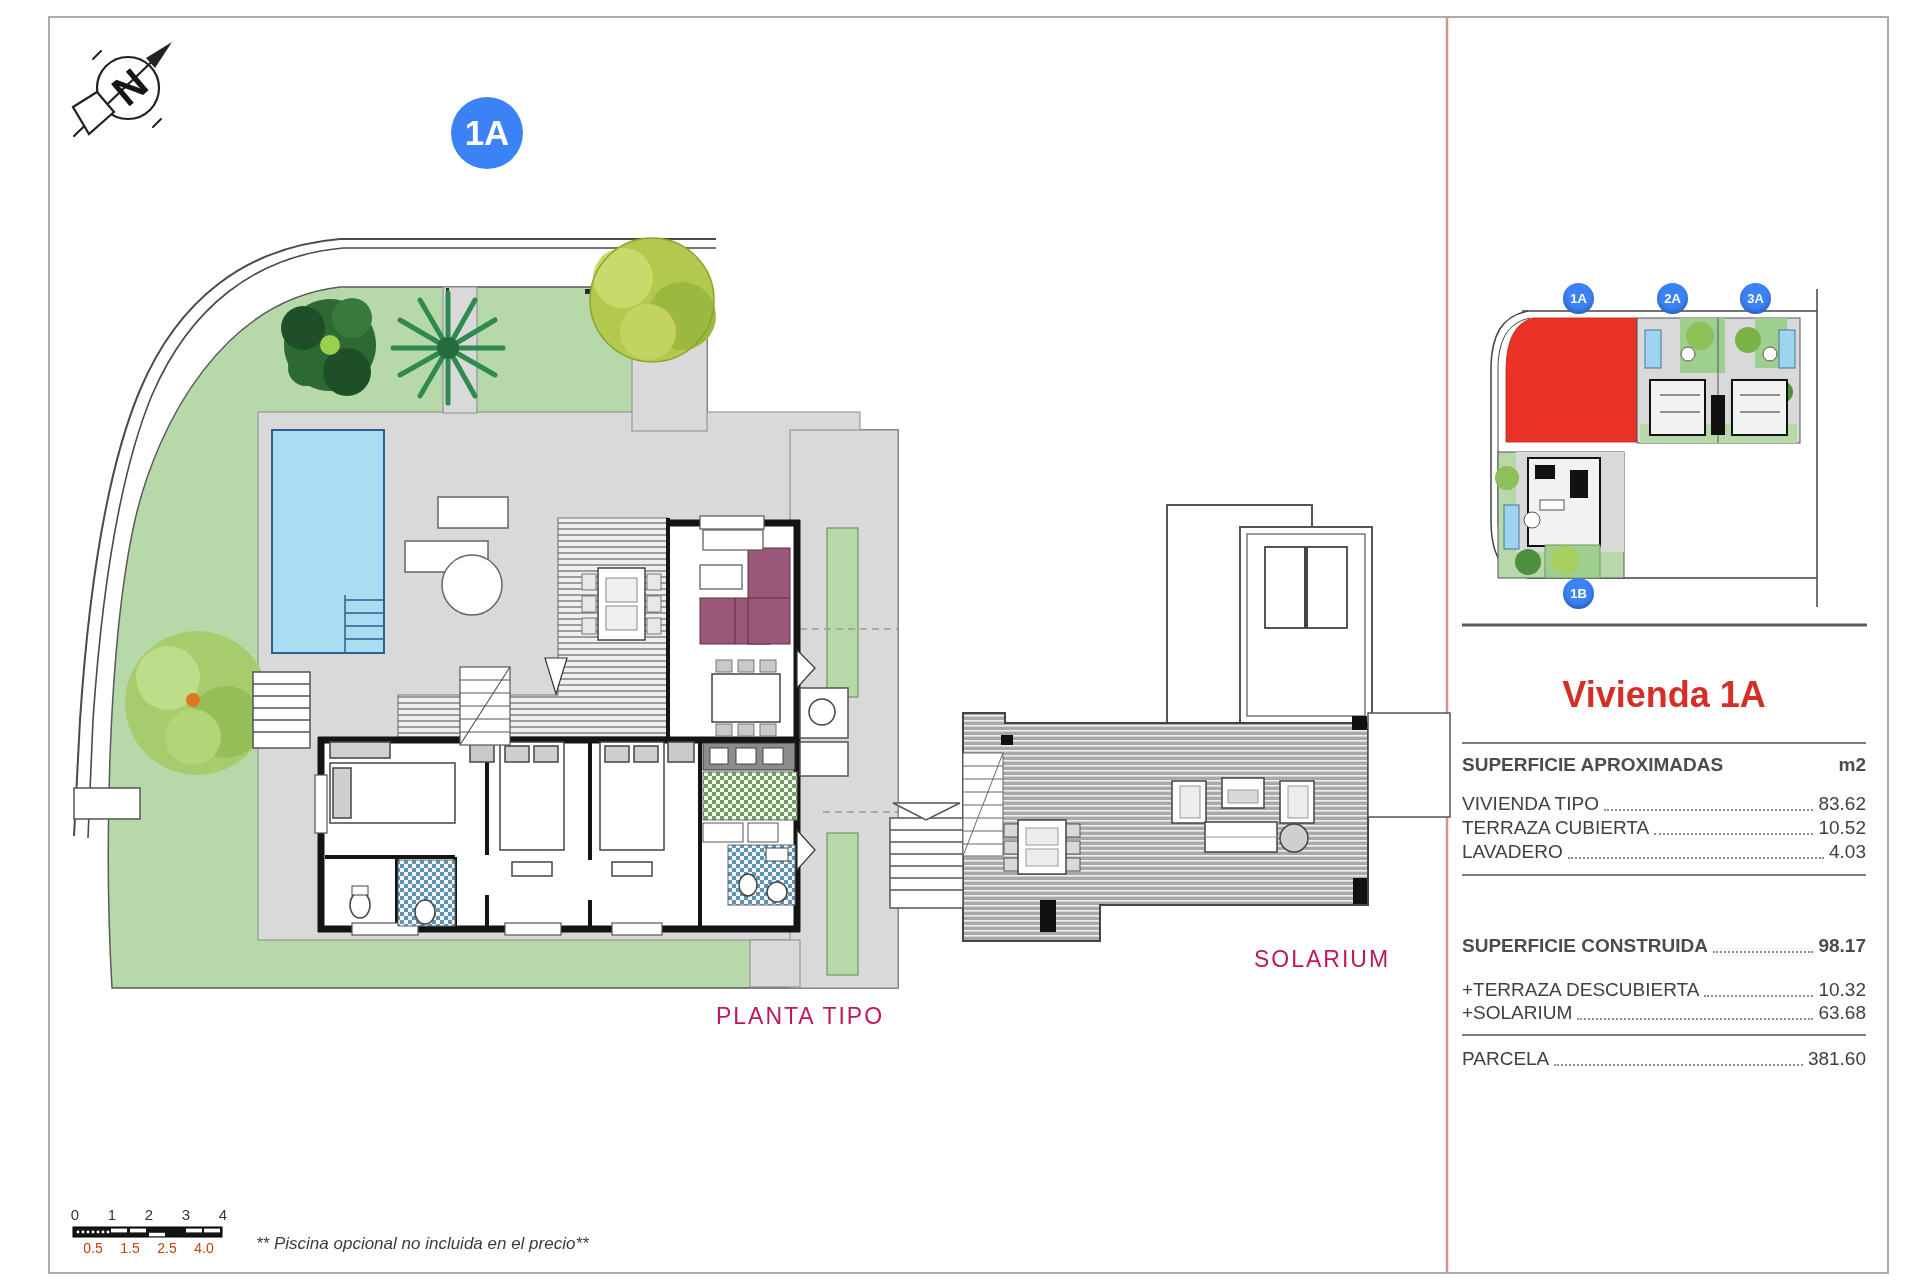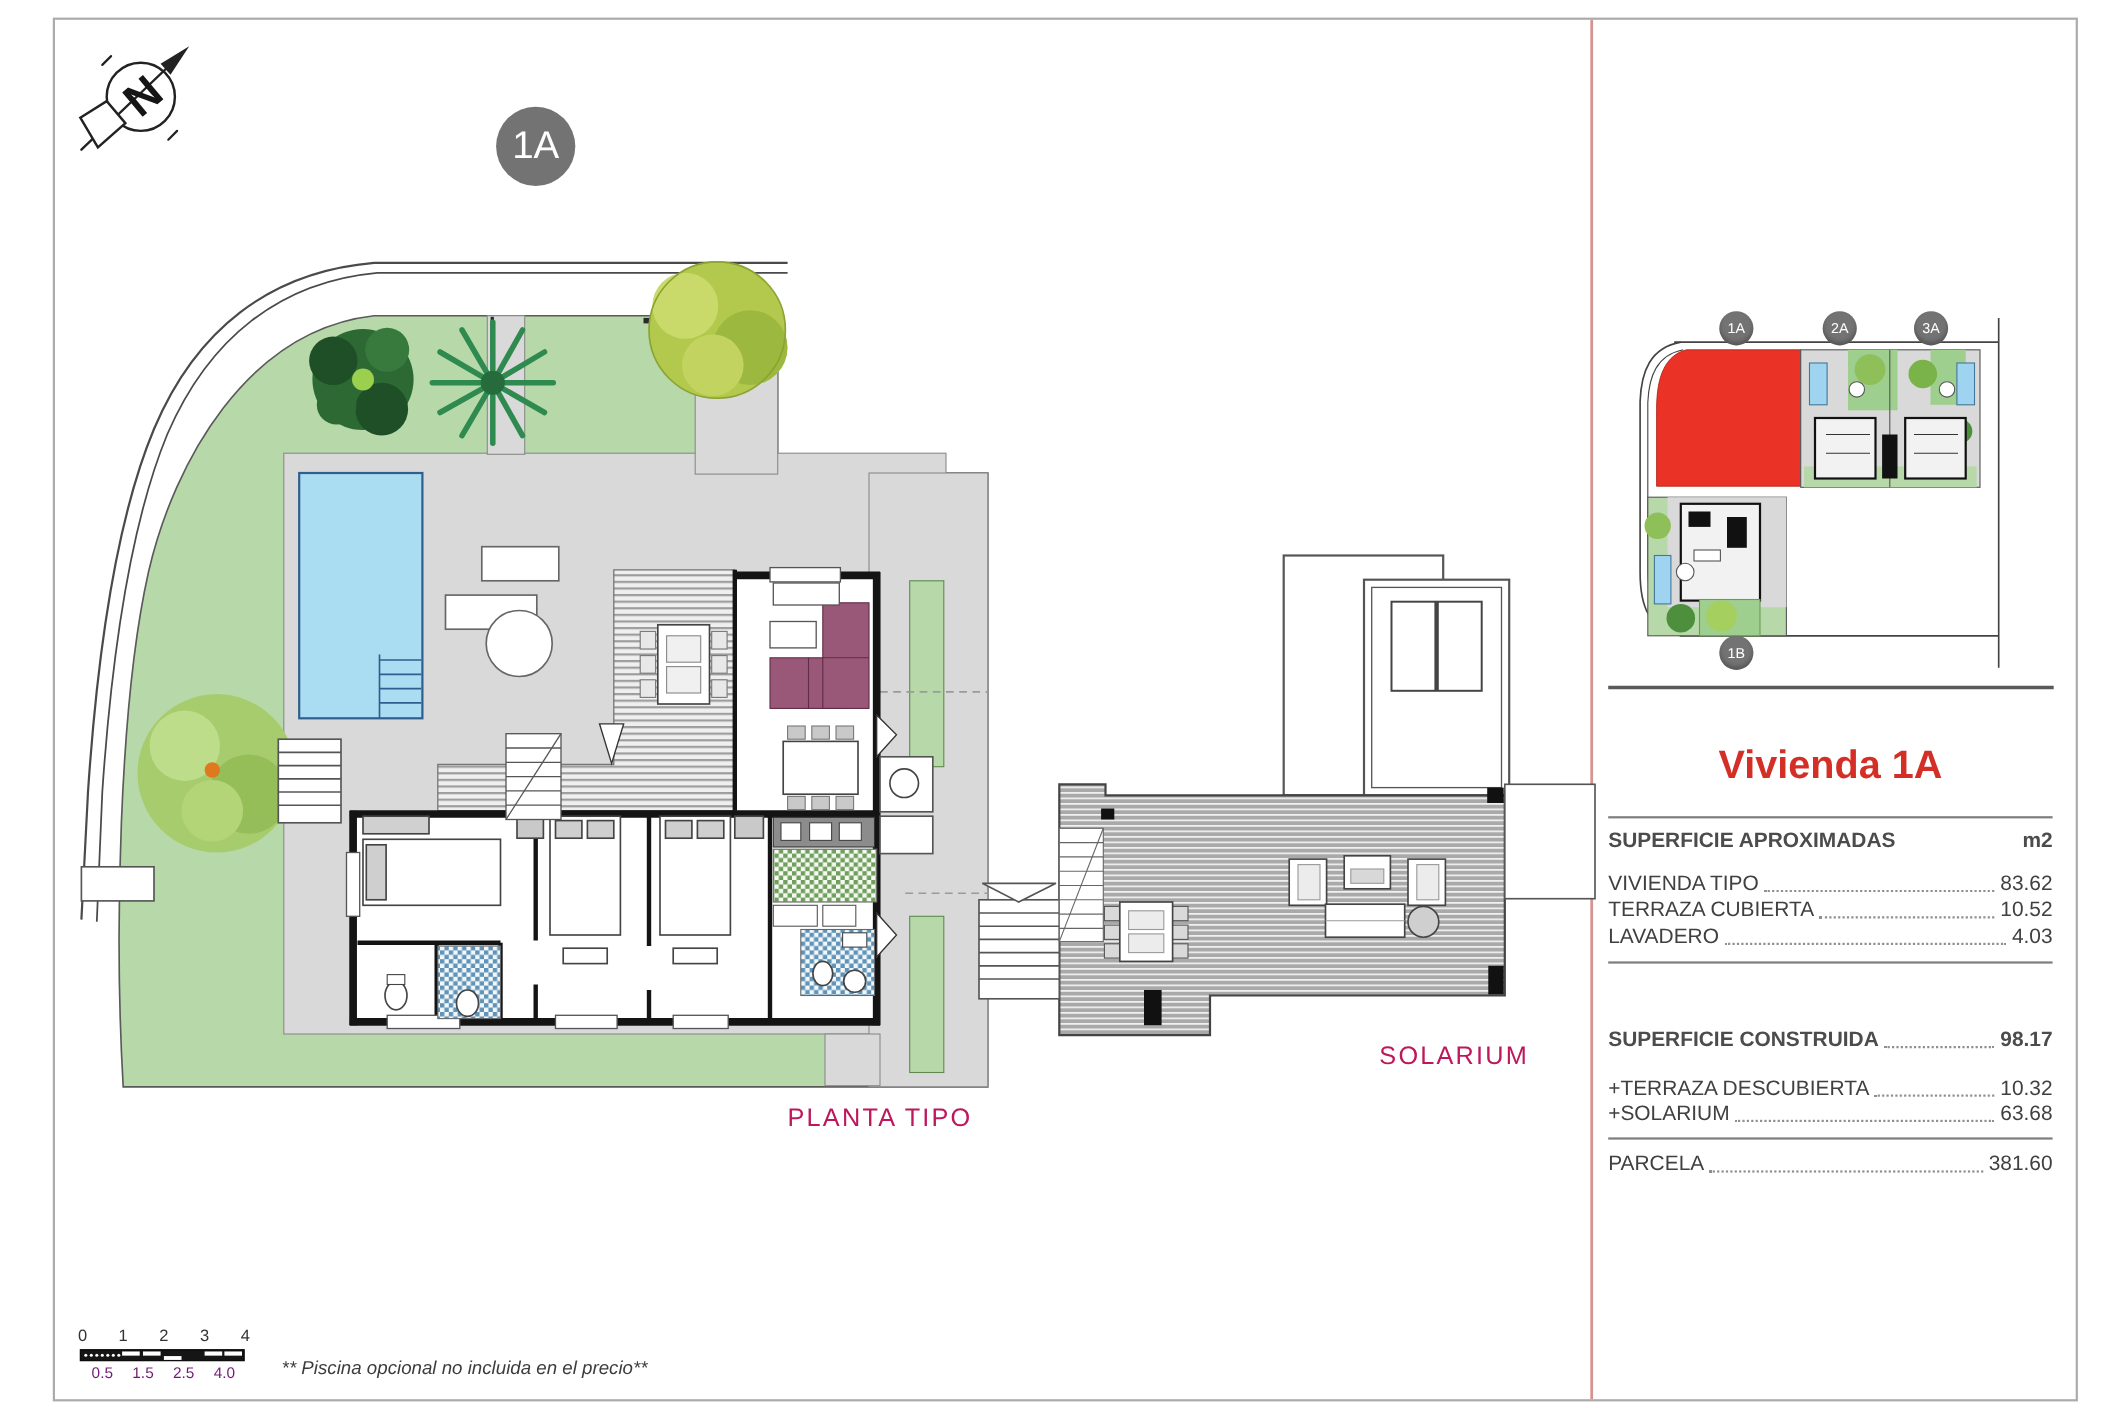--- a/index.html
+++ b/index.html
@@ -1,32 +1,32 @@
 <!DOCTYPE html>
 <html><head>
 <meta charset="utf-8">
 <style>
   html,body{margin:0;padding:0;background:#ffffff;}
   #stage{position:relative;width:1920px;height:1280px;background:#ffffff;overflow:hidden;
          font-family:"Liberation Sans", sans-serif;}
   svg{position:absolute;left:0;top:0;}
-  .badge{position:absolute;border-radius:50%;background:#737373;color:#fff;font-weight:normal;
+  .badge{position:absolute;border-radius:50%;background:#3b82f6;color:#fff;font-weight:bold;
          display:flex;align-items:center;justify-content:center;}
   .badge-main{left:451px;top:97px;width:72px;height:72px;font-size:35px;}
   .badge-key{width:31px;height:31px;font-size:13px;box-shadow:inset 0 -3px 4px rgba(0,0,0,.25);}
   .plan-label{position:absolute;color:#be185d;font-size:23px;letter-spacing:2px;text-align:center;}
   .panel-title{position:absolute;left:1462px;top:674px;width:404px;text-align:center;
                color:#d42f26;font-size:36px;font-weight:bold;}
   .hline{position:absolute;left:1462px;width:404px;background:#7d7d7d;height:2px;}
   .trow{position:absolute;left:1462px;width:404px;display:flex;align-items:flex-end;
         font-size:19px;color:#404040;white-space:nowrap;}
   .trow .lead{flex:1;border-bottom:2.5px dotted #8f8f8f;margin:0 5px 4px 5px;min-width:10px;}
   .trow.bold{color:#4c4c4c;font-weight:bold;}
   .scale-num{position:absolute;font-size:15px;color:#333;transform:translateX(-50%);}
-  .scale-num.small{font-size:14px;color:#701a75;}
+  .scale-num.small{font-size:14px;color:#c2410c;}
   .footnote{position:absolute;left:256px;top:1234px;font-size:17px;font-style:italic;color:#3c3c3c;}
 </style>
 </head>
 <body>
 
 <div id="stage">
 
 <svg width="1920" height="1280" viewBox="0 0 1920 1280">
   <defs>
     <pattern id="hatchTerrace" width="6" height="6" patternUnits="userSpaceOnUse">

